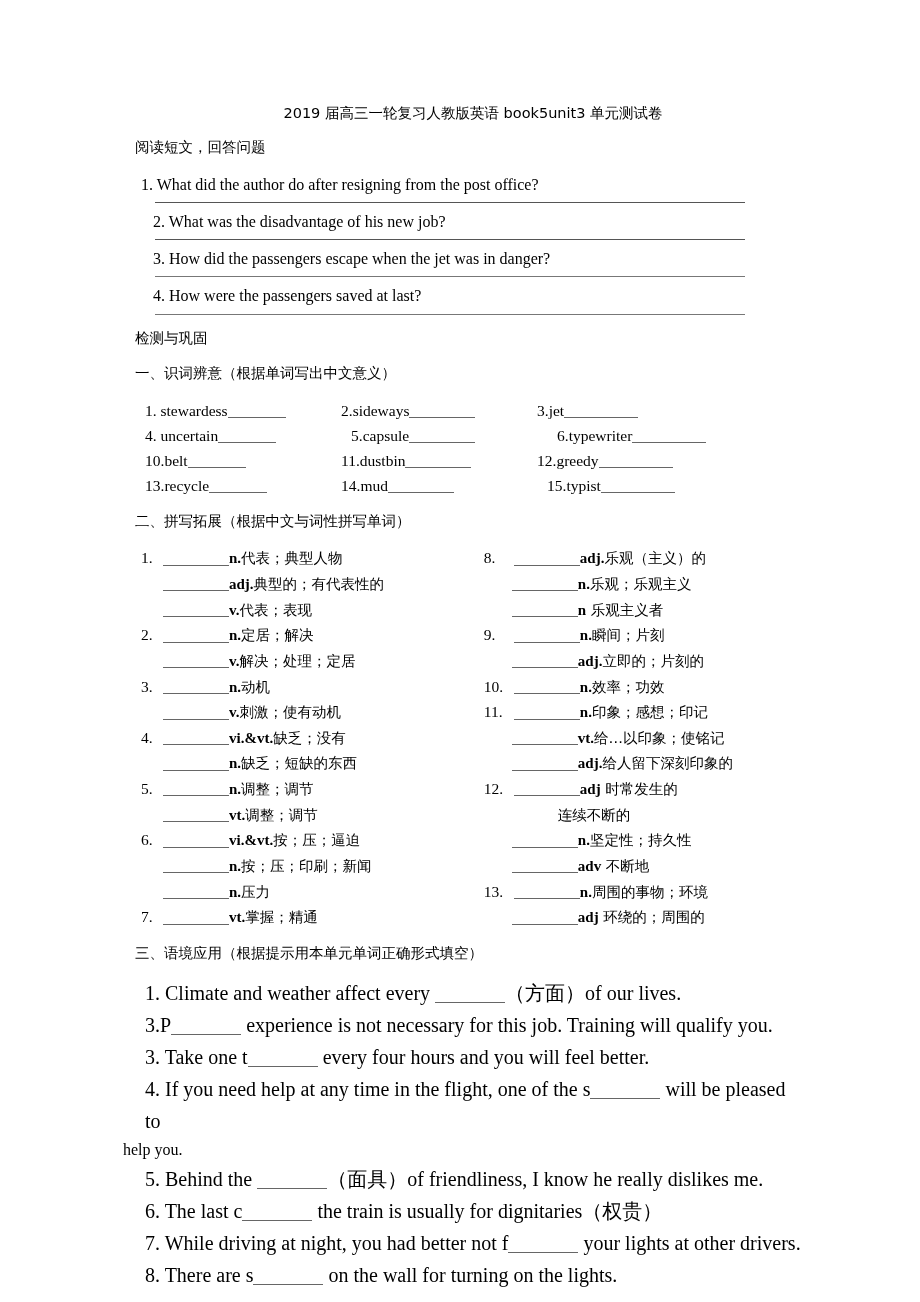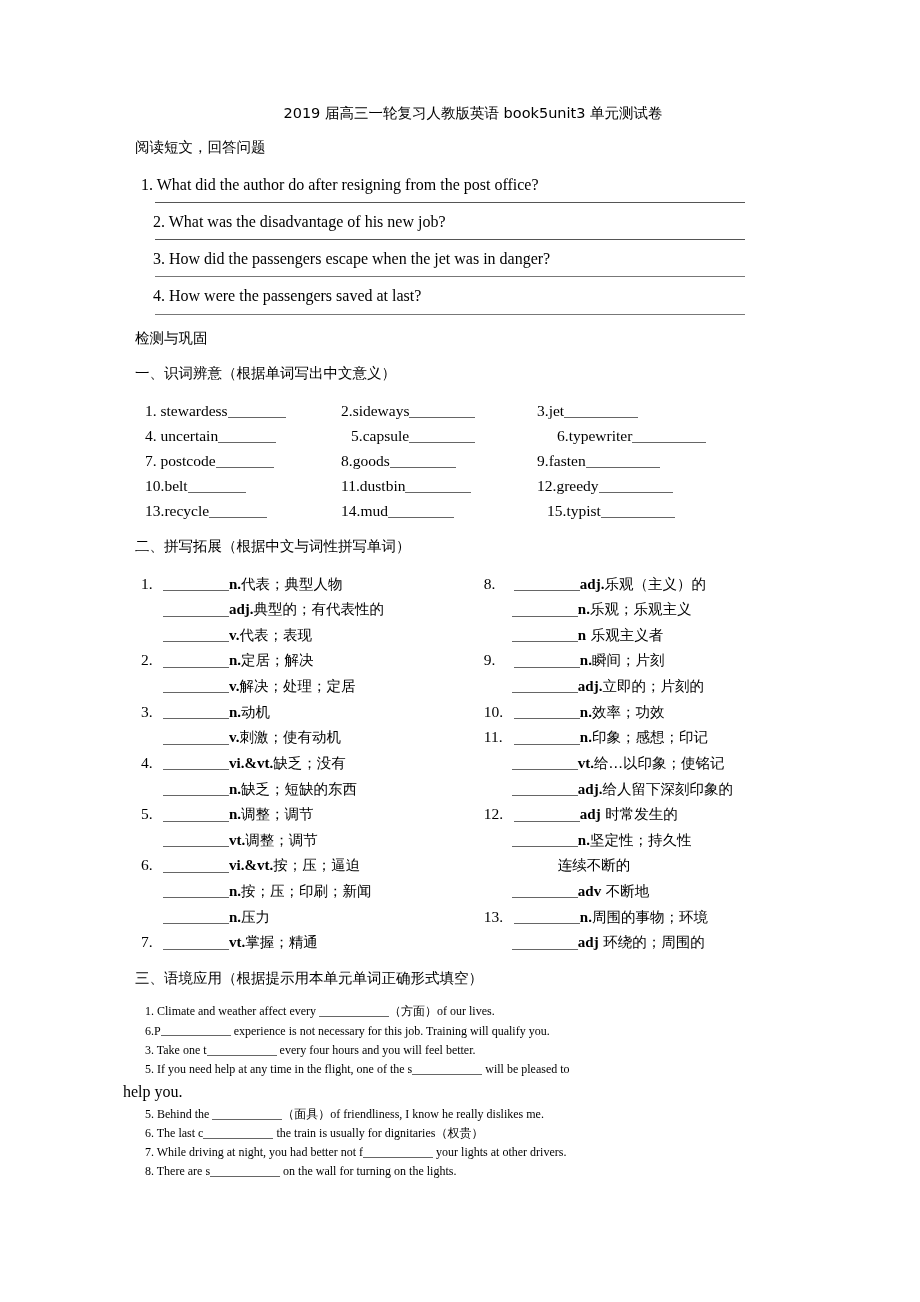--- a/index.html
+++ b/index.html
@@ -130,21 +130,21 @@
     font-size: 15px;
   }
 
   
   .ctx {
     padding-left: 22px;
     margin-top: 1px;
   }
   .ctx-line {
     line-height: 1.6;
-    font-size: 12px;
+    font-size: 20px;
   }
   .ctx-cont {
     padding-left: 0;
     margin-left: -22px;
     line-height: 1.6;
     font-size: 16px;
   }
   .c-blank {
     display: inline-block;
     border-bottom: 1px solid #666;
@@ -178,25 +178,20 @@
     <div class="vocab-grid" id="vocab-grid">
         <div class="vocab-row">
           <div class="vocab-cell"><span>1. stewardess</span><span class="blank b-sm"></span></div>
           <div class="vocab-cell"><span>2.sideways</span><span class="blank b-md"></span></div>
           <div class="vocab-cell"><span>3.jet</span><span class="blank b-lg"></span></div>
         </div>
         <div class="vocab-row">
           <div class="vocab-cell"><span>4. uncertain</span><span class="blank b-sm"></span></div>
           <div class="vocab-cell pad"><span>5.capsule</span><span class="blank b-md"></span></div>
           <div class="vocab-cell pad"><span>6.typewriter</span><span class="blank b-lg"></span></div>
-        </div>
-        <div class="vocab-row">
-          <div class="vocab-cell"><span>7. postcode</span><span class="blank b-sm"></span></div>
-          <div class="vocab-cell"><span>8.goods</span><span class="blank b-md"></span></div>
-          <div class="vocab-cell"><span>9.fasten</span><span class="blank b-lg"></span></div>
         </div>
         <div class="vocab-row">
           <div class="vocab-cell"><span>10.belt</span><span class="blank b-sm"></span></div>
           <div class="vocab-cell"><span>11.dustbin</span><span class="blank b-md"></span></div>
           <div class="vocab-cell"><span>12.greedy</span><span class="blank b-lg"></span></div>
         </div>
         <div class="vocab-row">
           <div class="vocab-cell"><span>13.recycle</span><span class="blank b-sm"></span></div>
           <div class="vocab-cell"><span>14.mud</span><span class="blank b-md"></span></div>
           <div class="vocab-cell pad"><span>15.typist</span><span class="blank b-lg"></span></div>
@@ -227,35 +222,35 @@
           <div class="sp-line"><span class="num wide">8.</span><span class="lead-sm"></span><span class="sp-blank"></span><span class="pos">adj.</span><span class="cn">乐观（主义）的</span></div>
           <div class="sp-line"><span class="lead-lg"></span><span class="sp-blank"></span><span class="pos">n.</span><span class="cn">乐观；乐观主义</span></div>
           <div class="sp-line"><span class="lead-lg"></span><span class="sp-blank"></span><span class="pos">n</span><span class="cn"> 乐观主义者</span></div>
           <div class="sp-line"><span class="num wide">9.</span><span class="lead-sm"></span><span class="sp-blank"></span><span class="pos">n.</span><span class="cn">瞬间；片刻</span></div>
           <div class="sp-line"><span class="lead-lg"></span><span class="sp-blank"></span><span class="pos">adj.</span><span class="cn">立即的；片刻的</span></div>
           <div class="sp-line"><span class="num wide">10.</span><span class="lead-sm"></span><span class="sp-blank"></span><span class="pos">n.</span><span class="cn">效率；功效</span></div>
           <div class="sp-line"><span class="num wide">11.</span><span class="lead-sm"></span><span class="sp-blank"></span><span class="pos">n.</span><span class="cn">印象；感想；印记</span></div>
           <div class="sp-line"><span class="lead-lg"></span><span class="sp-blank"></span><span class="pos">vt.</span><span class="cn">给…以印象；使铭记</span></div>
           <div class="sp-line"><span class="lead-lg"></span><span class="sp-blank"></span><span class="pos">adj.</span><span class="cn">给人留下深刻印象的</span></div>
           <div class="sp-line"><span class="num wide">12.</span><span class="lead-sm"></span><span class="sp-blank"></span><span class="pos">adj</span><span class="cn"> 时常发生的</span></div>
+          <div class="sp-line"><span class="lead-xl"></span><span class="cn">连续不断的</span></div>
           <div class="sp-line"><span class="lead-lg"></span><span class="sp-blank"></span><span class="pos">n.</span><span class="cn">坚定性；持久性</span></div>
-          <div class="sp-line"><span class="lead-xl"></span><span class="cn">连续不断的</span></div>
           <div class="sp-line"><span class="lead-lg"></span><span class="sp-blank"></span><span class="pos">adv</span><span class="cn"> 不断地</span></div>
           <div class="sp-line"><span class="num wide">13.</span><span class="lead-sm"></span><span class="sp-blank"></span><span class="pos">n.</span><span class="cn">周围的事物；环境</span></div>
           <div class="sp-line"><span class="lead-lg"></span><span class="sp-blank"></span><span class="pos">adj</span><span class="cn"> 环绕的；周围的</span></div>
         </div>
     </div>
 
     <div class="section-head">三、语境应用（根据提示用本单元单词正确形式填空）</div>
 
     <div class="ctx" id="ctx-list">
         <div class="ctx-line"><span>1. Climate and weather affect every </span><span class="c-blank"></span><span>（方面）of our lives.</span></div>
-        <div class="ctx-line"><span>6.P</span><span class="c-blank"></span><span> experience is not necessary for this job. Training will qualify you.</span></div>
+        <div class="ctx-line"><span>3.P</span><span class="c-blank"></span><span> experience is not necessary for this job. Training will qualify you.</span></div>
         <div class="ctx-line"><span>3. Take one t</span><span class="c-blank"></span><span> every four hours and you will feel better.</span></div>
-        <div class="ctx-line"><span>5. If you need help at any time in the flight, one of the s</span><span class="c-blank"></span><span> will be pleased to</span></div>
+        <div class="ctx-line"><span>4. If you need help at any time in the flight, one of the s</span><span class="c-blank"></span><span> will be pleased to</span></div>
         <div class="ctx-cont">help you.</div>
         <div class="ctx-line"><span>5. Behind the </span><span class="c-blank"></span><span>（面具）of friendliness, I know he really dislikes me.</span></div>
         <div class="ctx-line"><span>6. The last c</span><span class="c-blank"></span><span> the train is usually for dignitaries（权贵）</span></div>
         <div class="ctx-line"><span>7. While driving at night, you had better not f</span><span class="c-blank"></span><span> your lights at other drivers.</span></div>
         <div class="ctx-line"><span>8. There are s</span><span class="c-blank"></span><span> on the wall for turning on the lights.</span></div>
       </div>
 
   </div>
 </div>
 

